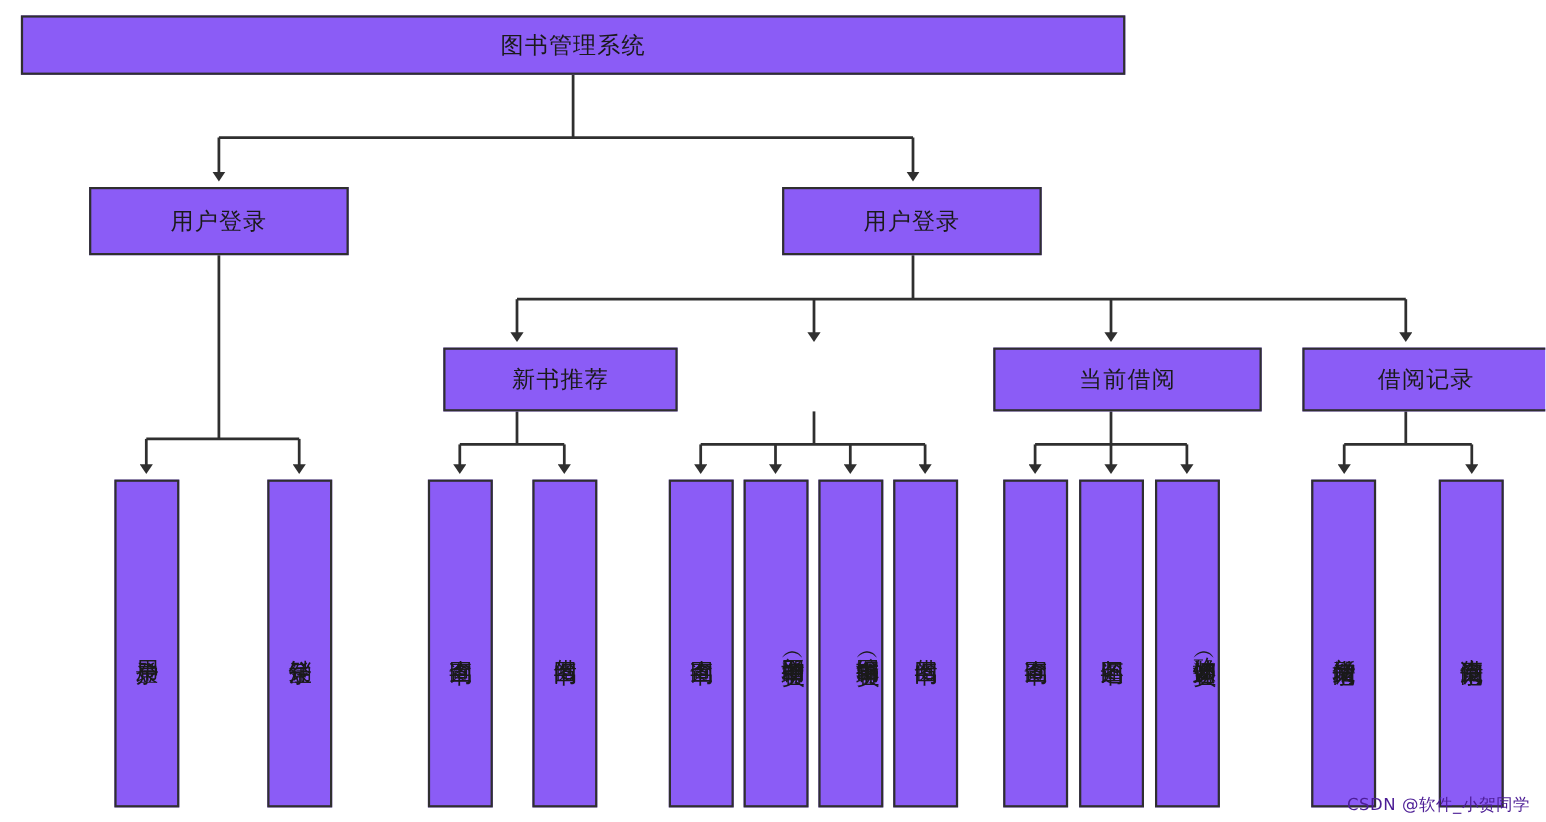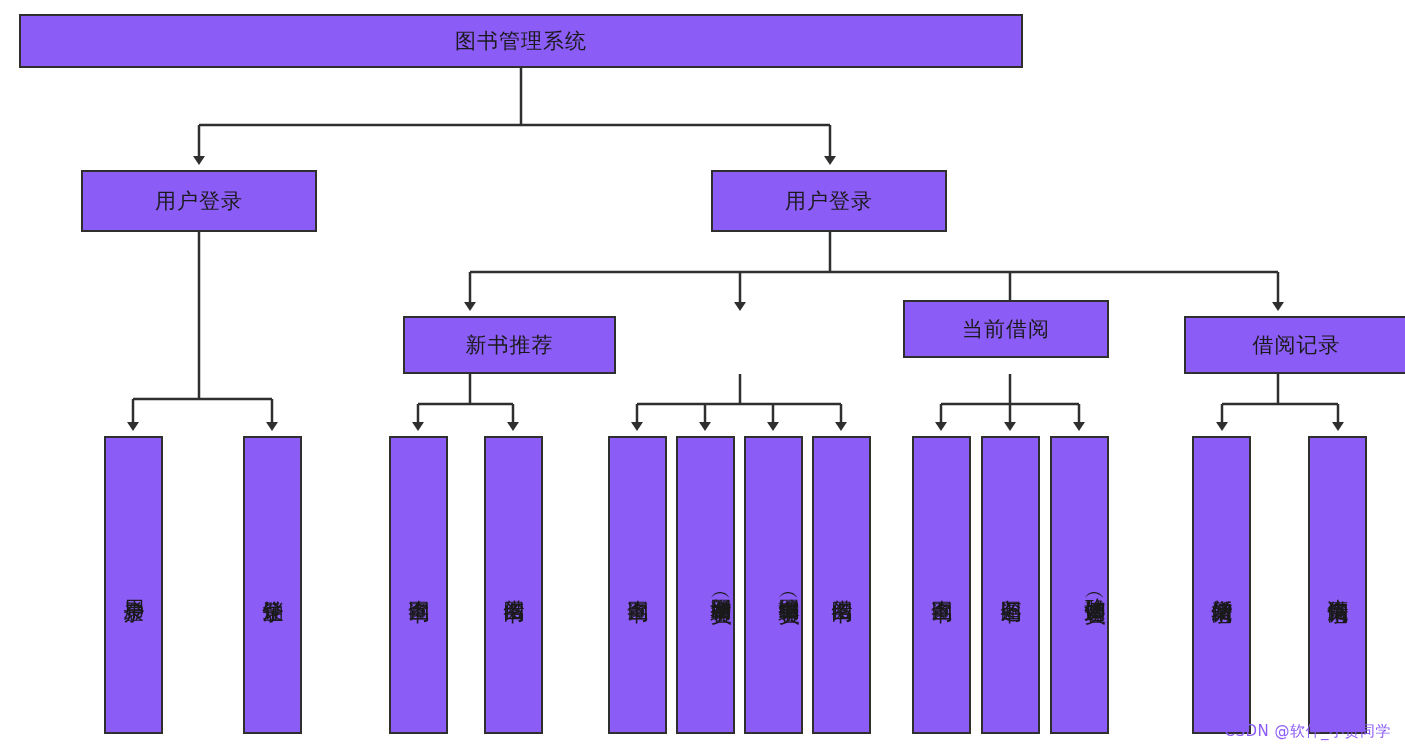--- a/index.html
+++ b/index.html
@@ -7,21 +7,21 @@
   #canvas{position:relative;width:1405px;height:747px;background:#ffffff;overflow:hidden;}
   #wires{position:absolute;left:0;top:0;width:1405px;height:747px;}
   .node{position:absolute;box-sizing:border-box;background:#8b5cf6;
         border:2px solid #2f2f2f;display:flex;align-items:center;justify-content:center;
         color:#1a1a1a;font-family:Liberation Serif, serif;}
   .node.h{font-size:21px;letter-spacing:1px;}
   .node.v{writing-mode:vertical-rl;text-orientation:upright;font-size:21px;
           line-height:1.18;padding:6px 0;letter-spacing:1px;
           align-items:flex-start;justify-content:center;}
   .node.v.center{align-items:center;}
-  .watermark{position:absolute;right:14px;bottom:6px;font-size:15px;color:#8b5cf6;
+  .watermark{position:absolute;right:14px;bottom:6px;font-size:15px;color:#4c1d95;
              letter-spacing:.5px;white-space:nowrap;}
 </style>
 </head>
 <body>
 
 <div id="canvas">
 
   <svg id="wires" viewBox="0 0 1405 747" xmlns="http://www.w3.org/2000/svg">
     <defs>
       <marker id="arw" markerWidth="10" markerHeight="12" refX="2" refY="6" orient="auto" markerUnits="userSpaceOnUse">
@@ -71,21 +71,21 @@
       <path d="M1338,404 L1338,424" marker-end="url(#arw)"></path>
     </g>
   </svg>
 
   <div class="node h" style="left:19px;top:14px;width:1004px;height:54px;">图书管理系统</div>
 
   <div class="node h" style="left:81px;top:170px;width:236px;height:62px;">用户登录</div>
   <div class="node h" style="left:711px;top:170px;width:236px;height:62px;">用户登录</div>
 
   <div class="node h" style="left:363px;top:316px;width:213px;height:58px;margin-left:40px;">新书推荐</div>
-  <div class="node h" style="left:903px;top:300px;width:206px;height:58px;">当前借阅</div>
+  <div class="node h" style="left:903px;top:316px;width:244px;height:58px;">当前借阅</div>
   <div class="node h" style="left:1172px;top:316px;width:225px;height:58px;margin-left:12px;">借阅记录</div>
 
   <div class="node v center" style="left:104px;top:436px;width:59px;height:298px;">用户登录</div>
   <div class="node v center" style="left:243px;top:436px;width:59px;height:298px;">注销登录</div>
 
   <div class="node v center" style="left:389px;top:436px;width:59px;height:298px;">查询图书</div>
   <div class="node v center" style="left:484px;top:436px;width:59px;height:298px;">借阅图书</div>
 
   <div class="node v center" style="left:608px;top:436px;width:59px;height:298px;">查询图书</div>
   <div class="node v" style="left:676px;top:436px;width:59px;height:298px;">新增图书（管理员）</div>

